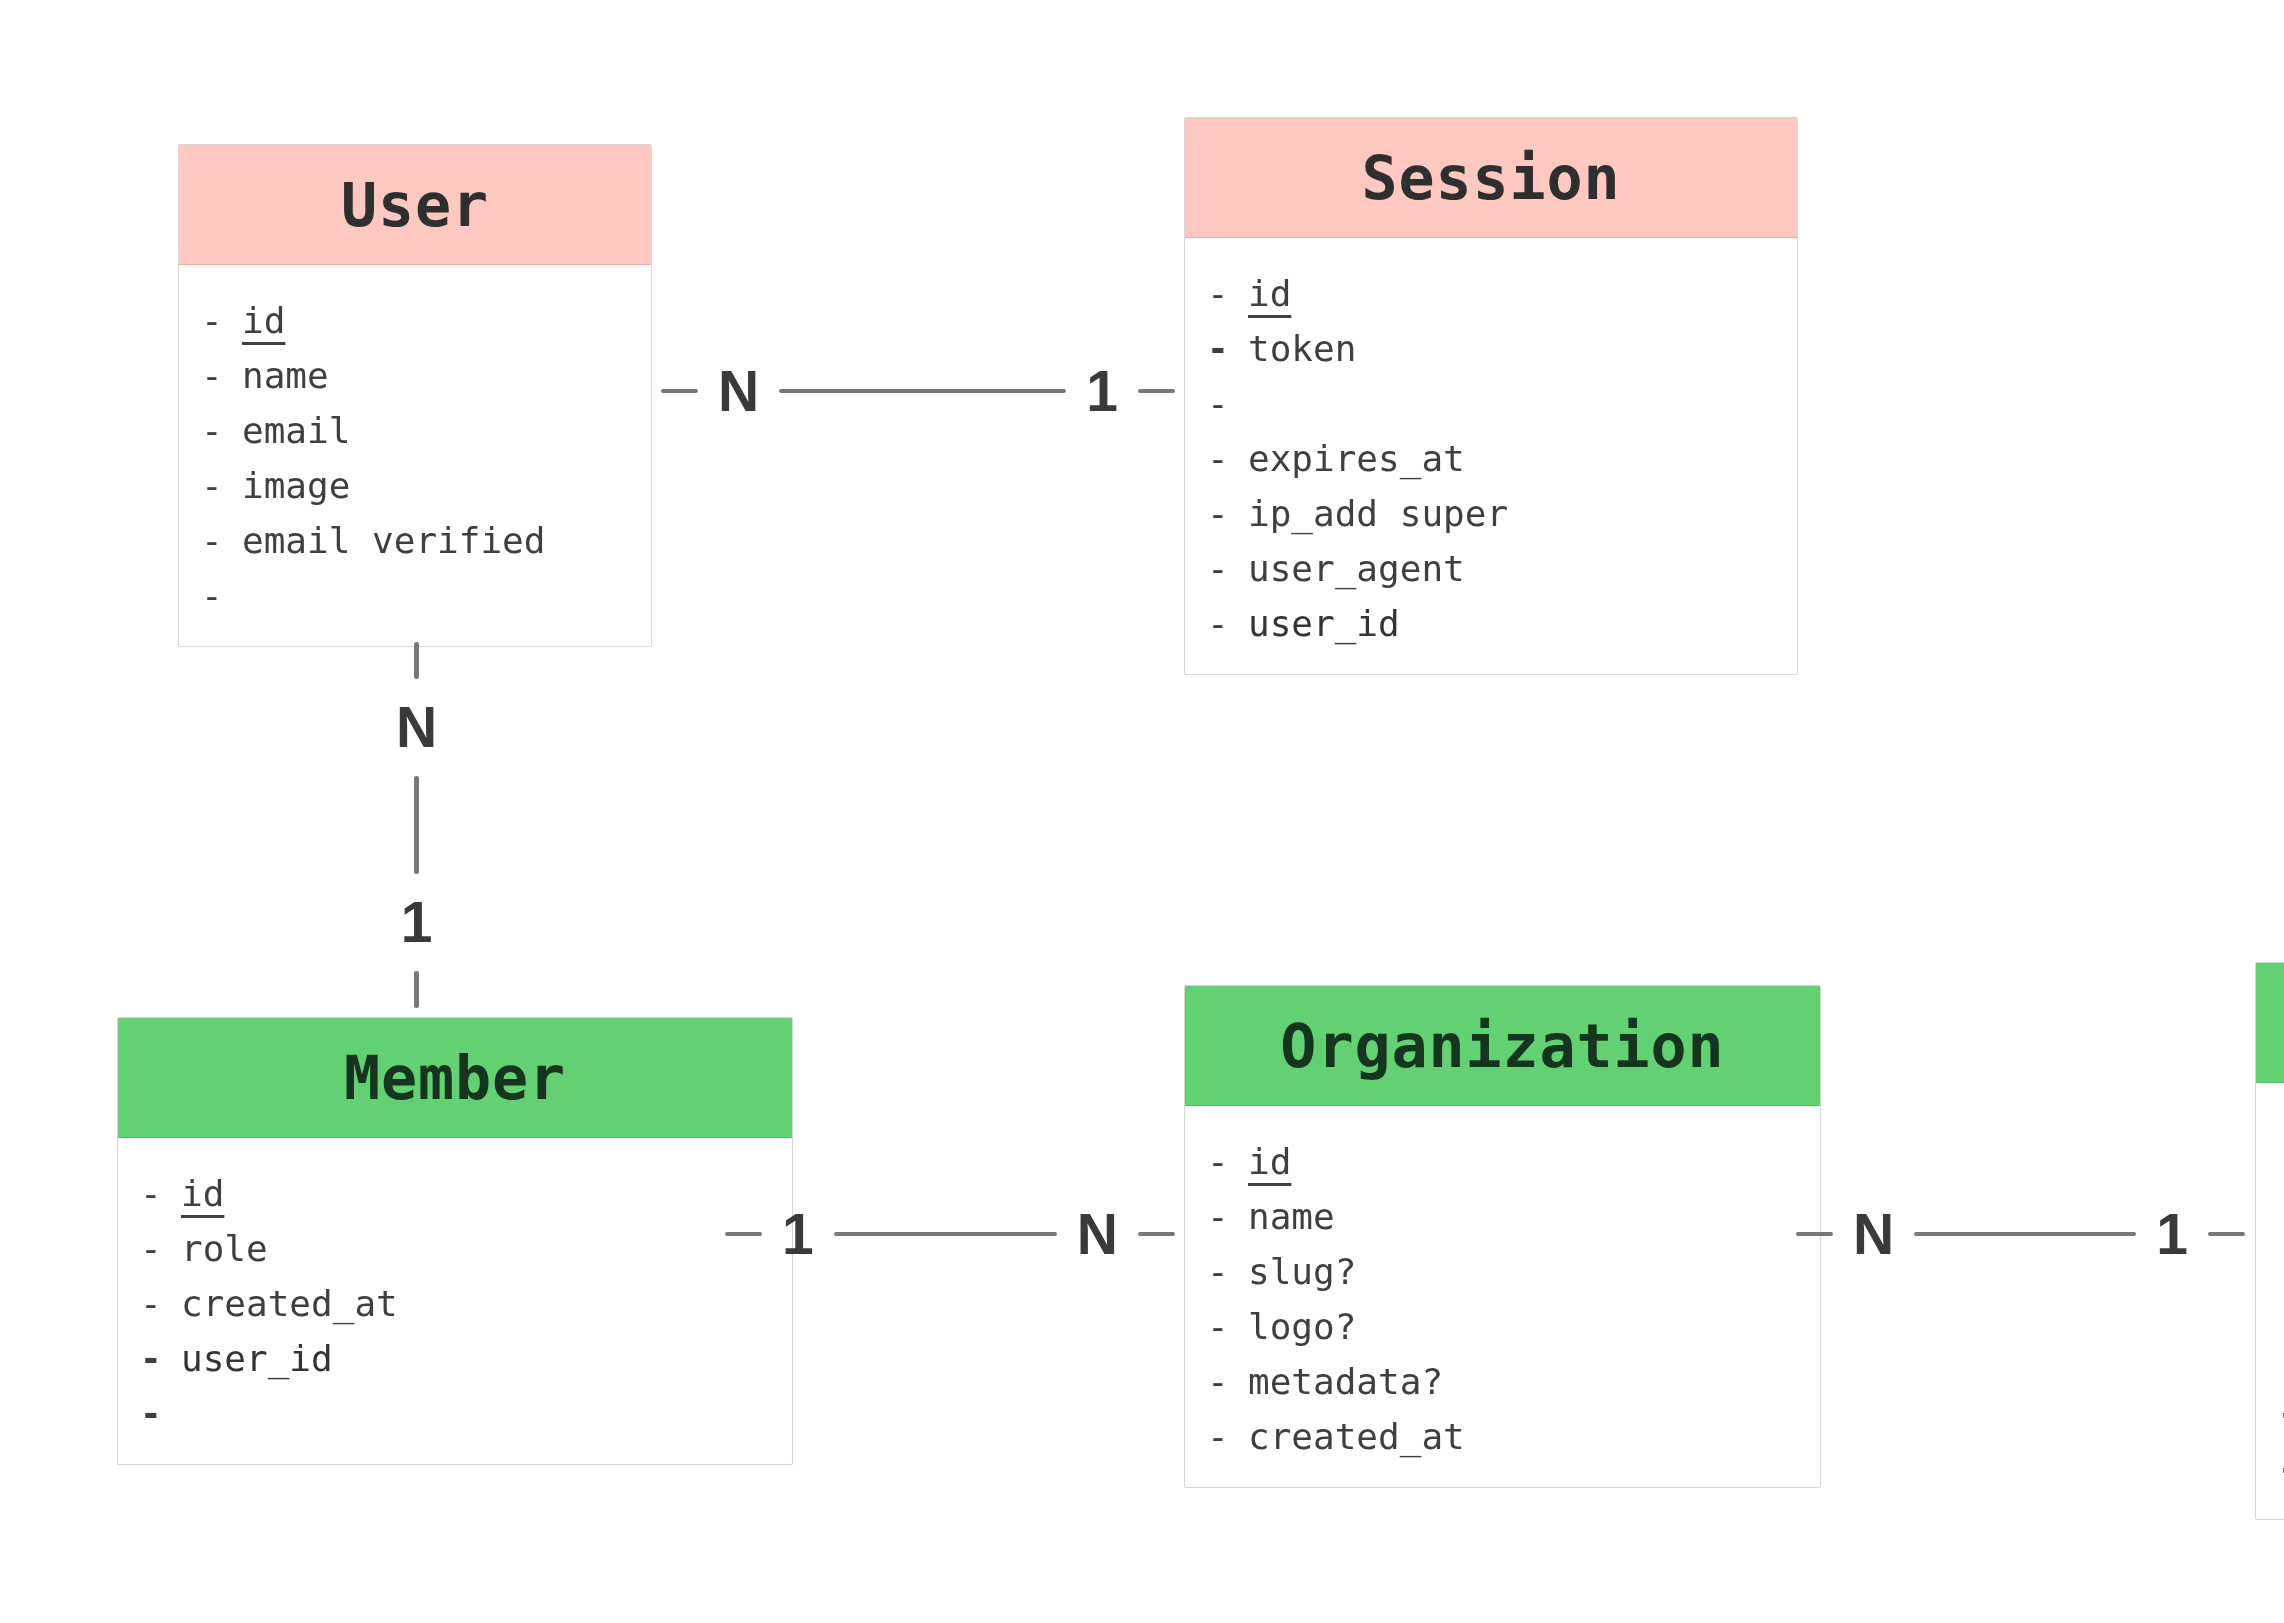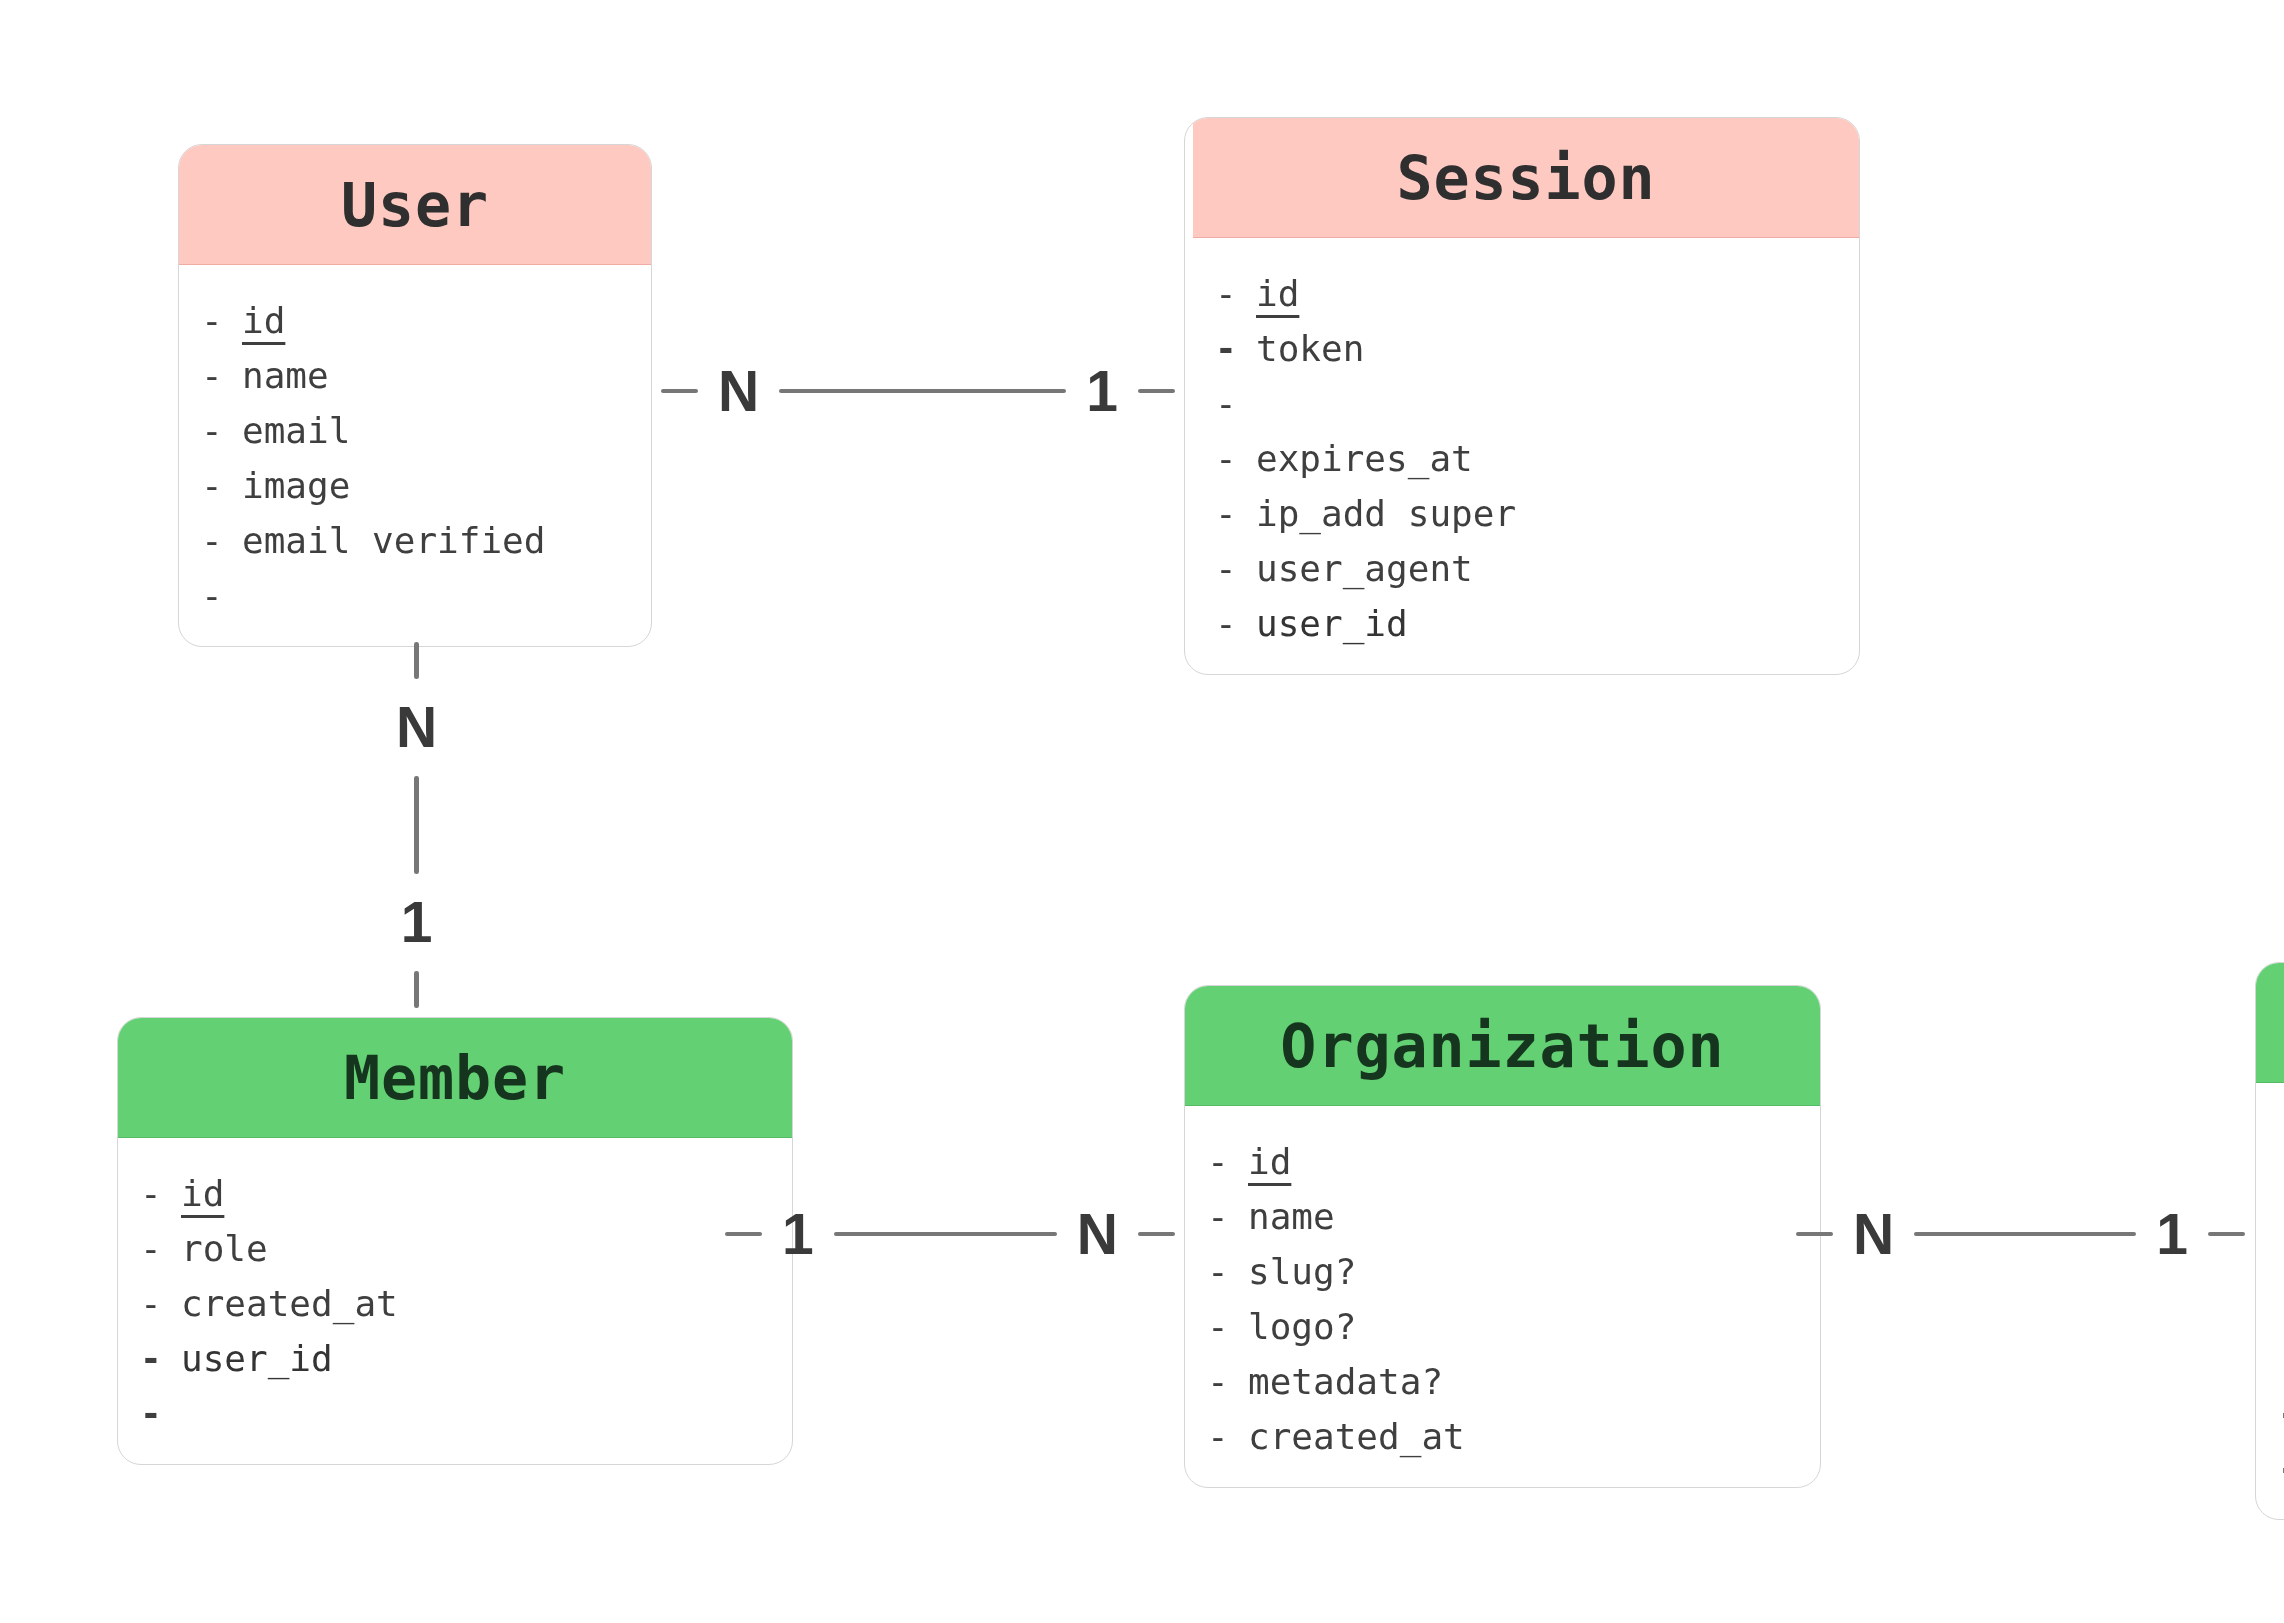--- a/index.html
+++ b/index.html
@@ -16,21 +16,21 @@
     --background:#ffffff;
   }
   *{box-sizing:border-box;margin:0;padding:0;}
   html,body{width:2971px;height:1623px;background:var(--background);overflow:hidden;}
   body{position:relative;font-family:"DejaVu Sans Mono","Liberation Mono",monospace;}
 
   .entity{
     position:absolute;
     background:#ffffff;
     border:1.4px solid var(--box-border);
-    border-radius:24px;
+    border-radius:2px;
     overflow:hidden;
   }
   .entity-header{
     height:120px;
     display:flex;align-items:center;justify-content:center;
     font-size:60px;font-weight:bold;
     letter-spacing:0.9px;
   }
   .theme-pink .entity-header{
     background:var(--header-pink);
@@ -82,21 +82,21 @@
     border-radius:2.3px;
     flex:1 1 auto;
   }
   .relation.horizontal .tick{width:37px;height:4.6px;}
   .relation.horizontal .wire{height:4.6px;}
   .relation.vertical .tick{width:4.6px;height:37px;}
   .relation.vertical .wire{width:4.6px;}
 
   
   .entity-user{left:178px;top:144px;width:474px;}
-  .entity-session{left:1184px;top:117px;width:676px;padding-left:8px;}
+  .entity-session{left:1184px;top:117px;width:614px;}
   .entity-member{left:117px;top:1017px;width:676px;}
   .entity-organization{left:1184px;top:985px;width:637px;}
   .entity-invitation{left:2255px;top:962px;width:597px;}
 
   .relation-user-session{left:661px;top:352px;width:514px;height:78px;}
   .relation-user-member{left:380px;top:642px;width:73px;height:366px;}
   .relation-member-organization{left:725px;top:1195px;width:450px;height:78px;}
   .relation-organization-invitation{left:1796px;top:1195px;width:449px;height:78px;}
 </style>
 </head>

